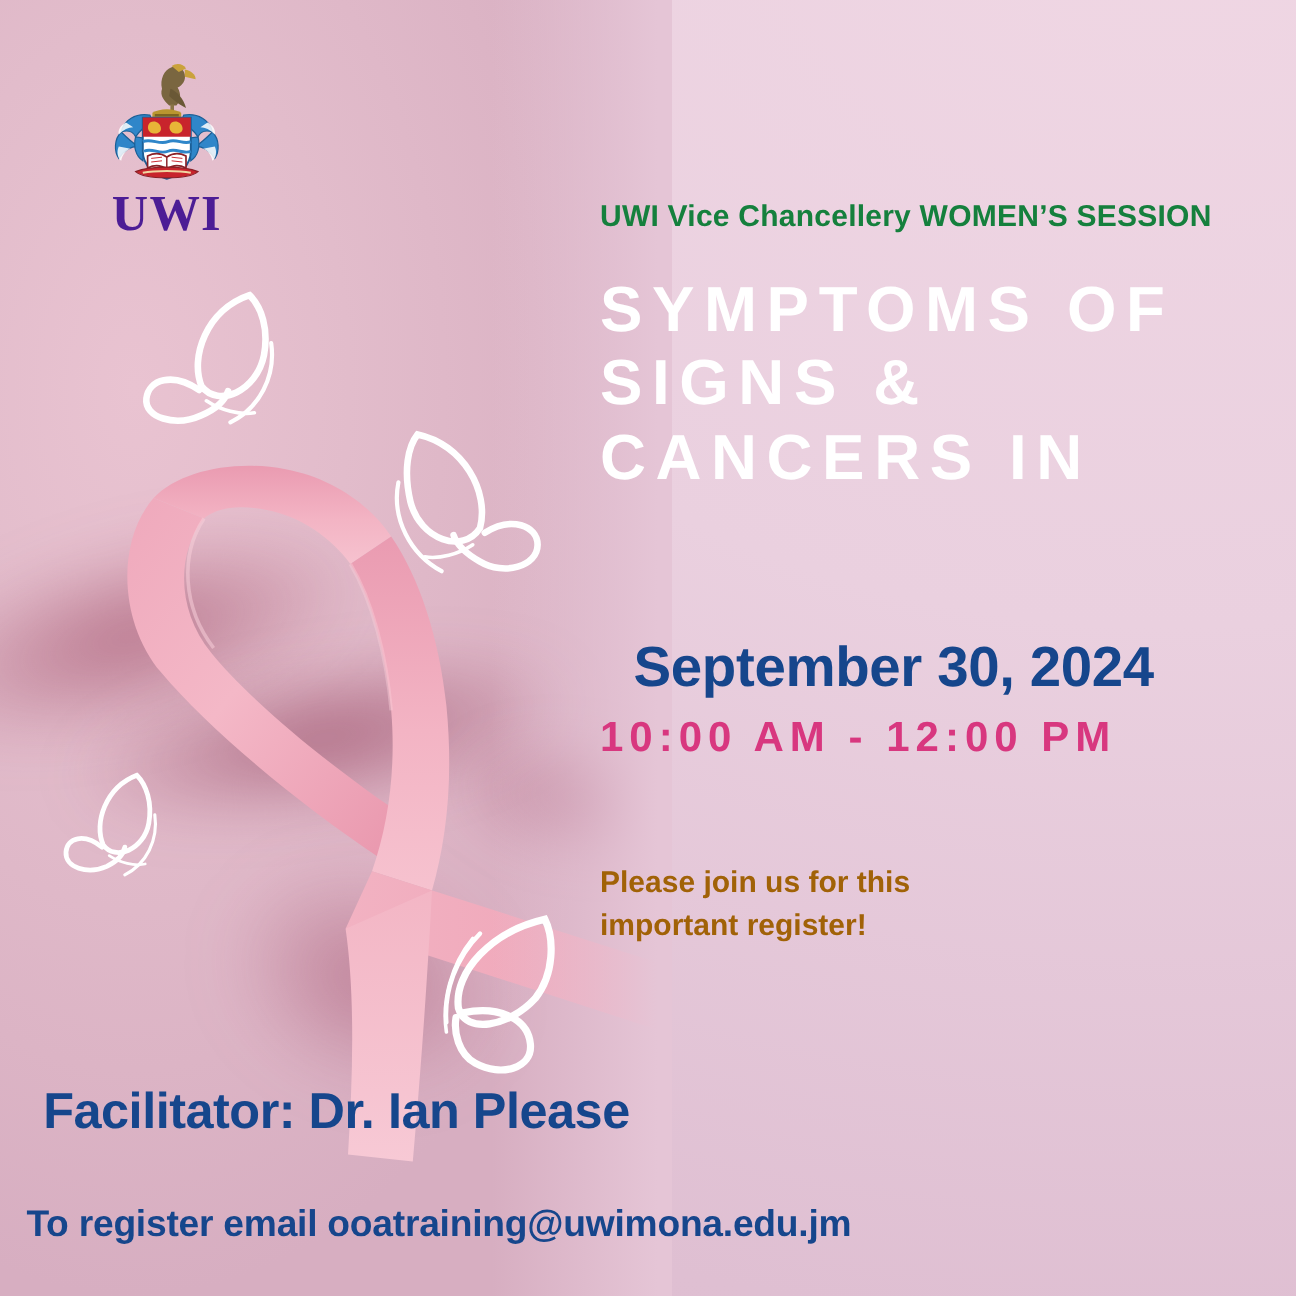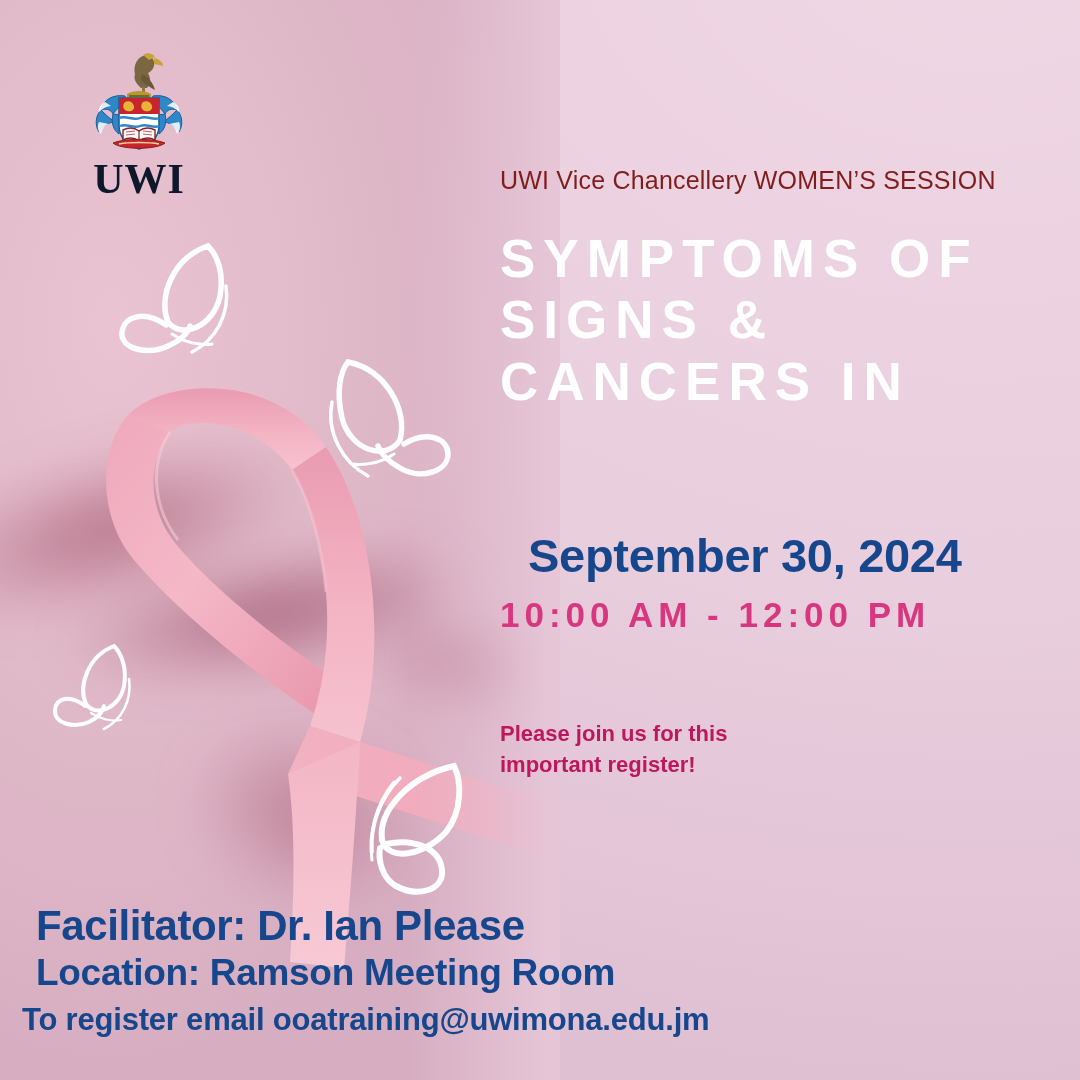--- a/index.html
+++ b/index.html
@@ -81,30 +81,30 @@
   .bfly{position:absolute;}
 
   
   .logo{position:absolute;left:74px;top:44px;width:130px;text-align:center;}
   .logo-crest{display:block;margin:0 auto;}
   .logo-word{
     font-family:"Liberation Serif", serif;
     font-weight:700;
     font-size:42px;
     letter-spacing:1px;
-    color:#0f172a;
+    color:#4c1d95;
     line-height:1;
     margin-top:2px;
   }
 
   
   .kicker{
     position:absolute;left:500px;top:166px;
-    font-size:25px;font-weight:400;
-    color:#7f1d1d;
+    font-size:25px;font-weight:700;
+    color:#15803d;
     letter-spacing:.2px;
     white-space:nowrap;
   }
   .title{
     position:absolute;left:500px;top:228px;width:560px;
     font-size:53px;font-weight:700;
     letter-spacing:8px;
     line-height:1.16;
     color:#ffffff;
     text-transform:uppercase;
@@ -121,23 +121,23 @@
   .time{
     position:absolute;left:500px;top:595px;
     font-size:35px;font-weight:700;
     color:#d8377f;
     letter-spacing:5px;
     white-space:nowrap;
   }
 
   .invite{
     position:absolute;left:500px;top:718px;width:420px;
-    font-size:22px;font-weight:700;
+    font-size:25px;font-weight:700;
     line-height:1.42;
-    color:#be185d;
+    color:#a16207;
   }
   .invite span{display:block;}
 
   
   .facilitator{
     position:absolute;left:36px;top:902px;
     font-size:42px;font-weight:700;
     color:#16468c;
     letter-spacing:-.4px;
     white-space:nowrap;
@@ -329,16 +329,15 @@
 
   <div class="date">September 30, 2024</div>
   <div class="time">10:00 AM - 12:00 PM</div>
 
   <div class="invite">
     <span>Please join us for this</span>
     <span>important register!</span>
   </div>
 
   <div class="facilitator">Facilitator: Dr. Ian Please</div>
-  <div class="location">Location: Ramson Meeting Room</div>
   <div class="register">To register email ooatraining@uwimona.edu.jm</div>
 
 </div>
 
 </body></html>

